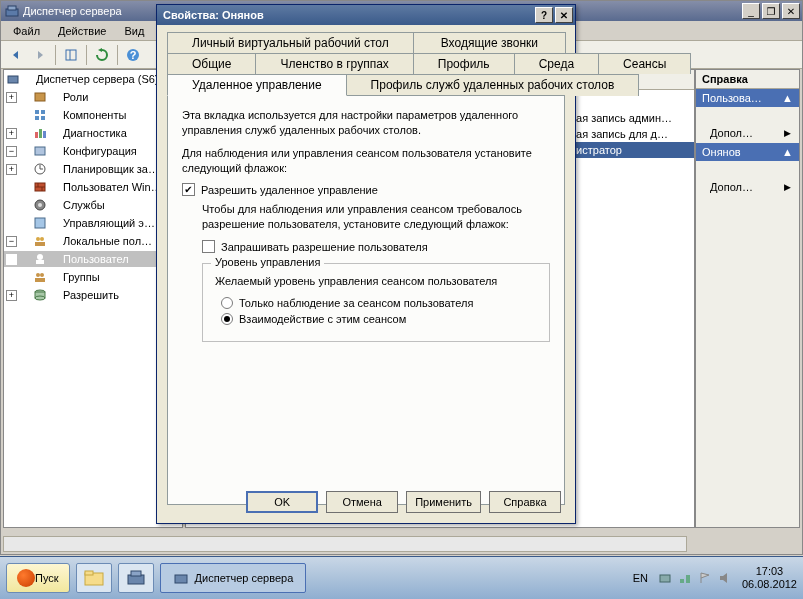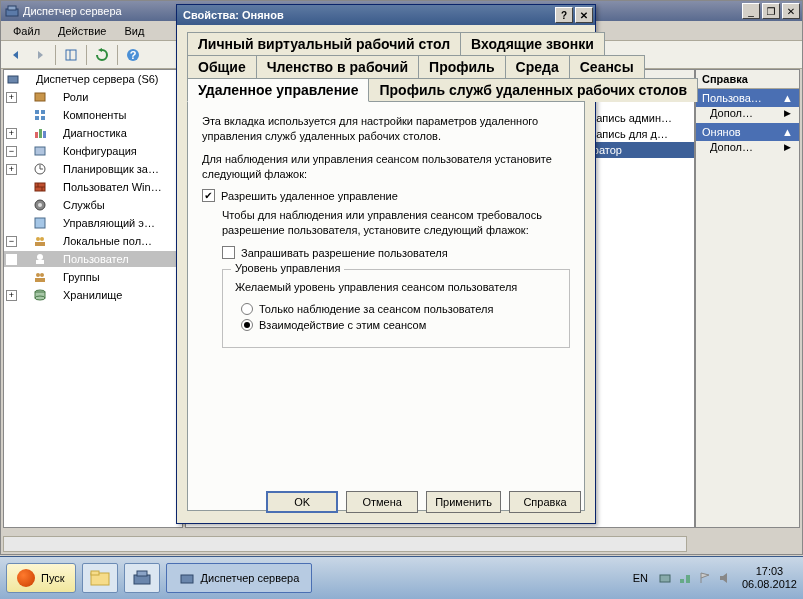--- a/index.html
+++ b/index.html
@@ -29,51 +29,51 @@
   .indent1{ padding-left:14px; } .indent2{ padding-left:28px; } .indent3{ padding-left:42px; }
 
   .center-pane { flex:1; background:#fff; border:1px solid #888; position:relative; }
   .listhdr { height:20px; background:#f0efe8; border-bottom:1px solid #aca899;}
   .listrow { padding:2px 6px; white-space:nowrap; overflow:hidden; text-overflow:ellipsis;}
   .listrow.sel { background:#3d6099; color:#fff; }
 
   .actions-pane { width:105px; background:#f0efe8; border:1px solid #888; margin-right:2px; display:flex; flex-direction:column;}
   .ap-title { padding:3px 6px; font-weight:bold; border-bottom:1px solid #aca899; }
   .ap-head { background:#4a6fb3; color:#fff; padding:3px 6px; display:flex; justify-content:space-between; align-items:center; }
-  .ap-item { padding:0 8px 4px 14px; display:flex; justify-content:space-between; align-items:center;}
+  .ap-item { padding:20px 8px 4px 14px; display:flex; justify-content:space-between; align-items:center;}
   .ap-item .arrow{ font-size:9px; }
   .hscroll{ position:absolute; left:2px; bottom:2px; right:115px; height:16px; background:#e8e8e8; border:1px solid #aca899;}
 
   
-  .dialog { position:absolute; left:176px; top:4px; width:420px; height:520px; background:#ece9d8; border:1px solid #0a246a; box-shadow: 2px 2px 4px rgba(0,0,0,.3); z-index:50; }
+  .dialog { position:absolute; left:156px; top:4px; width:420px; height:520px; background:#ece9d8; border:1px solid #0a246a; box-shadow: 2px 2px 4px rgba(0,0,0,.3); z-index:50; }
   .dlg-title { height:20px; background:linear-gradient(#5e7aa2,#3a5a8a); color:#fff; display:flex; align-items:center; padding:0 2px 0 6px; font-weight:bold;}
   .dlg-title .spacer{flex:1;}
   .dlg-body { padding:6px 10px; }
   .tabstrip{ display:flex; flex-wrap:wrap; position:relative; }
   .tabrow{ display:flex; width:100%; }
-  .tab { border:1px solid #919b9c; border-bottom:none; background:#ece9d8; padding:3px 10px; margin-right:-1px; position:relative; top:1px; white-space:nowrap; font-size:14px;font-weight:bold;}
+  .tab { border:1px solid #919b9c; border-bottom:none; background:#ece9d8; padding:3px 24px; margin-right:-1px; position:relative; top:1px; white-space:nowrap; font-size:12px;}
   .tab.row2 { flex:1; text-align:center; }
   .tab.active{ background:#fcfcfa; z-index:2; border-bottom:1px solid #fcfcfa;}
   .tabpage{ border:1px solid #919b9c; background:#fcfcfa; padding:12px 14px 14px; height:410px; position:relative;}
   .paragraph{ margin-bottom:8px; line-height:1.35;}
   .chk { display:flex; align-items:center; gap:6px; margin:6px 0; }
   .chkbox{ width:13px; height:13px; border:1px solid #7b7b7b; background:#fff; display:inline-flex; align-items:center; justify-content:center; font-size:10px;}
   .indent-sub{ margin-left:20px; }
   .groupbox{ border:1px solid #bfbfbf; padding:10px 12px 12px; margin-top:10px; position:relative;}
   .groupbox .legend{ position:absolute; top:-8px; left:8px; background:#fcfcfa; padding:0 4px;}
   .radio{ display:flex; align-items:flex-end; gap:6px; margin:4px 0 4px 6px;}
   .rcircle{ width:12px; height:12px; border:1px solid #7b7b7b; border-radius:50%; background:#fff; display:inline-flex; align-items:center; justify-content:center;}
   .rcircle.on::after{ content:''; width:6px; height:6px; background:#000; border-radius:50%; }
   .dlg-buttons{ position:absolute; right:14px; bottom:10px; display:flex; gap:8px;}
   .btn{ min-width:72px; height:22px; border:1px solid #707070; background:#ece9d8; display:flex; align-items:center; justify-content:center; padding:0 8px;}
   .btn.default{ border:2px solid #4a6fb3; }
 
   
   .taskbar { position:absolute; left:0; right:0; bottom:0; height:43px; background:linear-gradient(#c9d7e6,#8faed0); border-top:1px solid #3a5a8a; display:flex; align-items:center; padding:0 6px; gap:6px;}
-  .start-btn{ height:30px; padding:0 10px; border:1px solid #6b8bb5; background:linear-gradient(#fdf6d2,#f1e79e); border-radius:3px; display:flex; align-items:center; gap:6px;}
+  .start-btn{ height:30px; padding:0 10px; border:1px solid #6b8bb5; background:linear-gradient(#fdf6d2,#f1e79e); border-radius:3px; display:flex; align-items:center; }
   .start-orb{ width:18px; height:18px; border-radius:50%; background:radial-gradient(circle at 35% 35%, #ff7a2d,#c83d00); position:relative;}
   .tb-icon{ width:36px; height:30px; border:1px solid #6b8bb5; background:#dbe6f1; display:flex; align-items:center; justify-content:center; border-radius:2px;}
   .tb-task{ height:30px; padding:0 12px; border:1px solid #4a6fb3; background:#b7cbe2; display:flex; align-items:center; gap:6px; border-radius:2px;}
   .tray{ margin-left:auto; display:flex; align-items:center; gap:10px;}
   .tray .tray-icons{ display:flex; gap:6px; align-items:center;}
   .tray .clock{ text-align:center; line-height:1.2;}
 
   svg { display:block; }
 </style>
 </head>
@@ -288,21 +288,21 @@
         <li class="indent1">
             <div class="tree-row">
               <span class="twisty">+</span>
               <span class="ico">
                 <svg width="14" height="14">
                   <ellipse cx="7" cy="4" rx="5" ry="2" fill="#a8c8a8" stroke="#4a7a4a"></ellipse>
                   <rect x="2" y="4" width="10" height="6" fill="#a8c8a8" stroke="#4a7a4a"></rect>
                   <ellipse cx="7" cy="10" rx="5" ry="2" fill="#a8c8a8" stroke="#4a7a4a"></ellipse>
                 </svg>
               </span>
-              <span>Хранилище</span>
+              <span>Разрешить</span>
             </div>
           </li>
       </ul>
     </div>
 
     <div class="center-pane">
       <div class="listhdr"></div>
       <div style="position:absolute; right:0; top:40px; width:130px;">
         <div class="listrow">ная запись админ…</div>
         <div class="listrow">ная запись для д…</div>
@@ -342,21 +342,21 @@
     <span class="winbtn">✕</span>
   </div>
   <div class="dlg-body">
     <div class="tabstrip">
       <div class="tabrow">
         <div class="tab row2">Личный виртуальный рабочий стол</div>
         <div class="tab row2">Входящие звонки</div>
       </div>
       <div class="tabrow">
         <div class="tab">Общие</div>
-        <div class="tab">Членство в рабочий</div>
+        <div class="tab">Членство в группах</div>
         <div class="tab">Профиль</div>
         <div class="tab">Среда</div>
         <div class="tab">Сеансы</div>
       </div>
       <div class="tabrow">
         <div class="tab active">Удаленное управление</div>
         <div class="tab" style="flex:1">Профиль служб удаленных рабочих столов</div>
       </div>
     </div>
 

